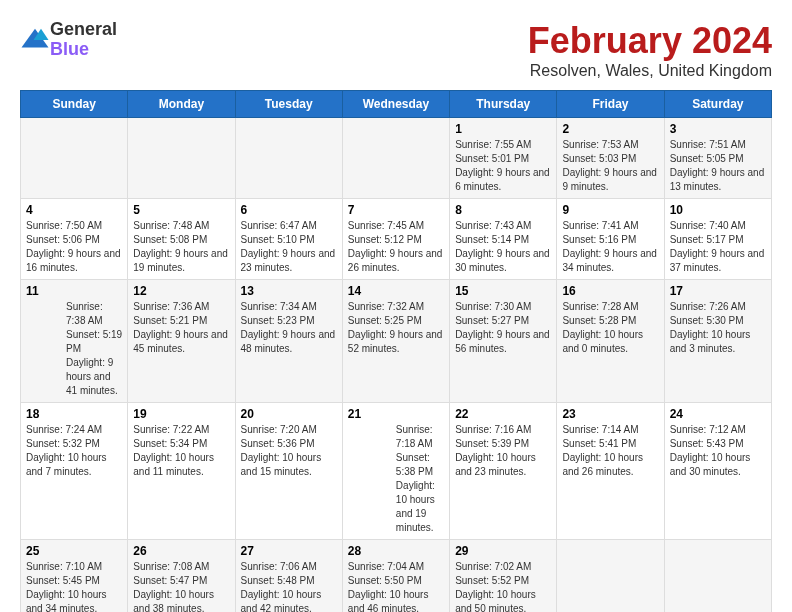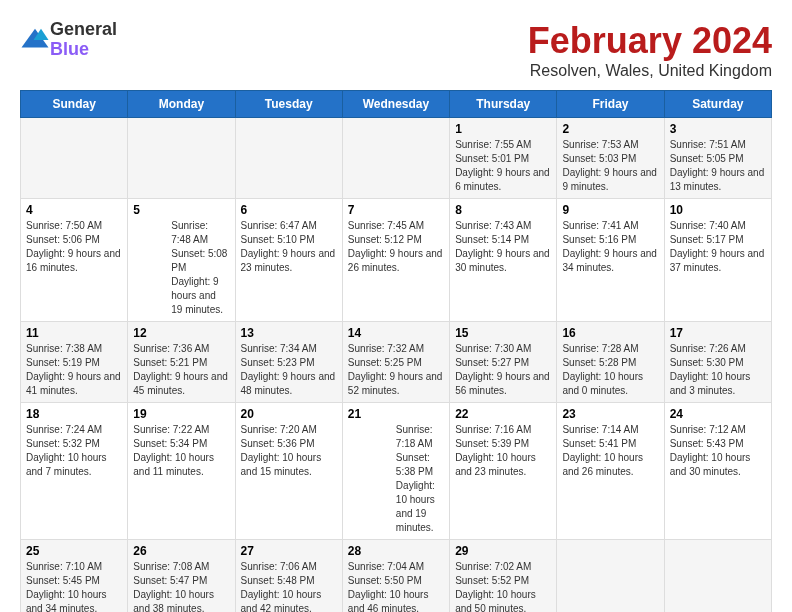--- a/index.html
+++ b/index.html
@@ -155,21 +155,21 @@
       </tr>
       <tr>
         <td>
           <span class="day-number">4</span>
           <div class="day-info" style="white-space: pre-line;">Sunrise: 7:50 AM
 Sunset: 5:06 PM
 Daylight: 9 hours and 16 minutes.</div>
         </td>
         <td>
           <span class="day-number">5</span>
-          <div class="day-info" style="white-space: pre-line; margin-left: 38px;">Sunrise: 7:48 AM
+          <div class="day-info" style="white-space: pre-line;">Sunrise: 7:48 AM
 Sunset: 5:08 PM
 Daylight: 9 hours and 19 minutes.</div>
         </td>
         <td>
           <span class="day-number">6</span>
           <div class="day-info" style="white-space: pre-line;">Sunrise: 6:47 AM
 Sunset: 5:10 PM
 Daylight: 9 hours and 23 minutes.</div>
         </td>
         <td>
@@ -193,21 +193,21 @@
         <td>
           <span class="day-number">10</span>
           <div class="day-info" style="white-space: pre-line;">Sunrise: 7:40 AM
 Sunset: 5:17 PM
 Daylight: 9 hours and 37 minutes.</div>
         </td>
       </tr>
       <tr>
         <td>
           <span class="day-number">11</span>
-          <div class="day-info" style="white-space: pre-line;">Sunrise: 7:38 AM
+          <div class="day-info" style="white-space: pre-line; margin-left: 40px;">Sunrise: 7:38 AM
 Sunset: 5:19 PM
 Daylight: 9 hours and 41 minutes.</div>
         </td>
         <td>
           <span class="day-number">12</span>
           <div class="day-info" style="white-space: pre-line;">Sunrise: 7:36 AM
 Sunset: 5:21 PM
 Daylight: 9 hours and 45 minutes.</div>
         </td>
         <td>

